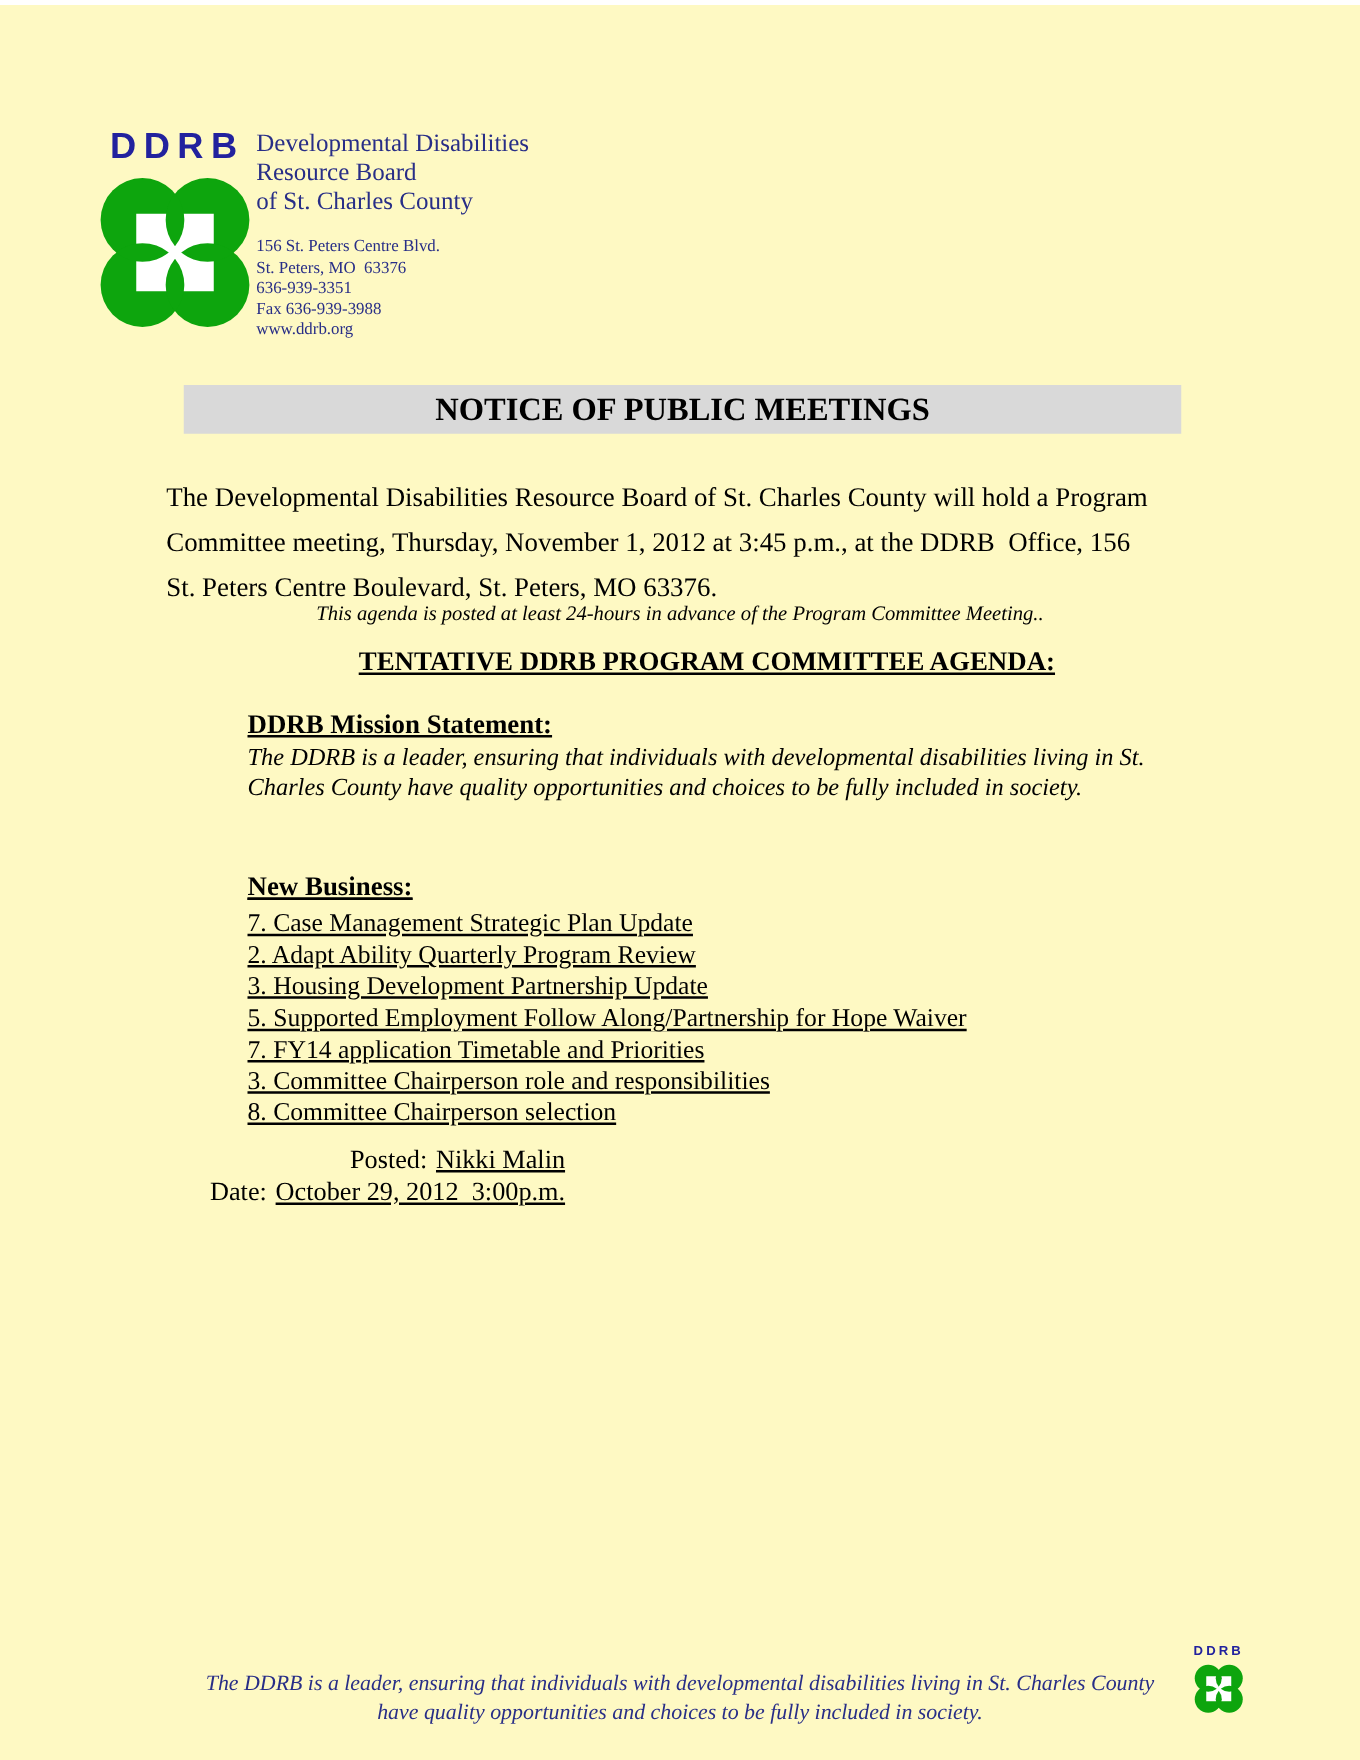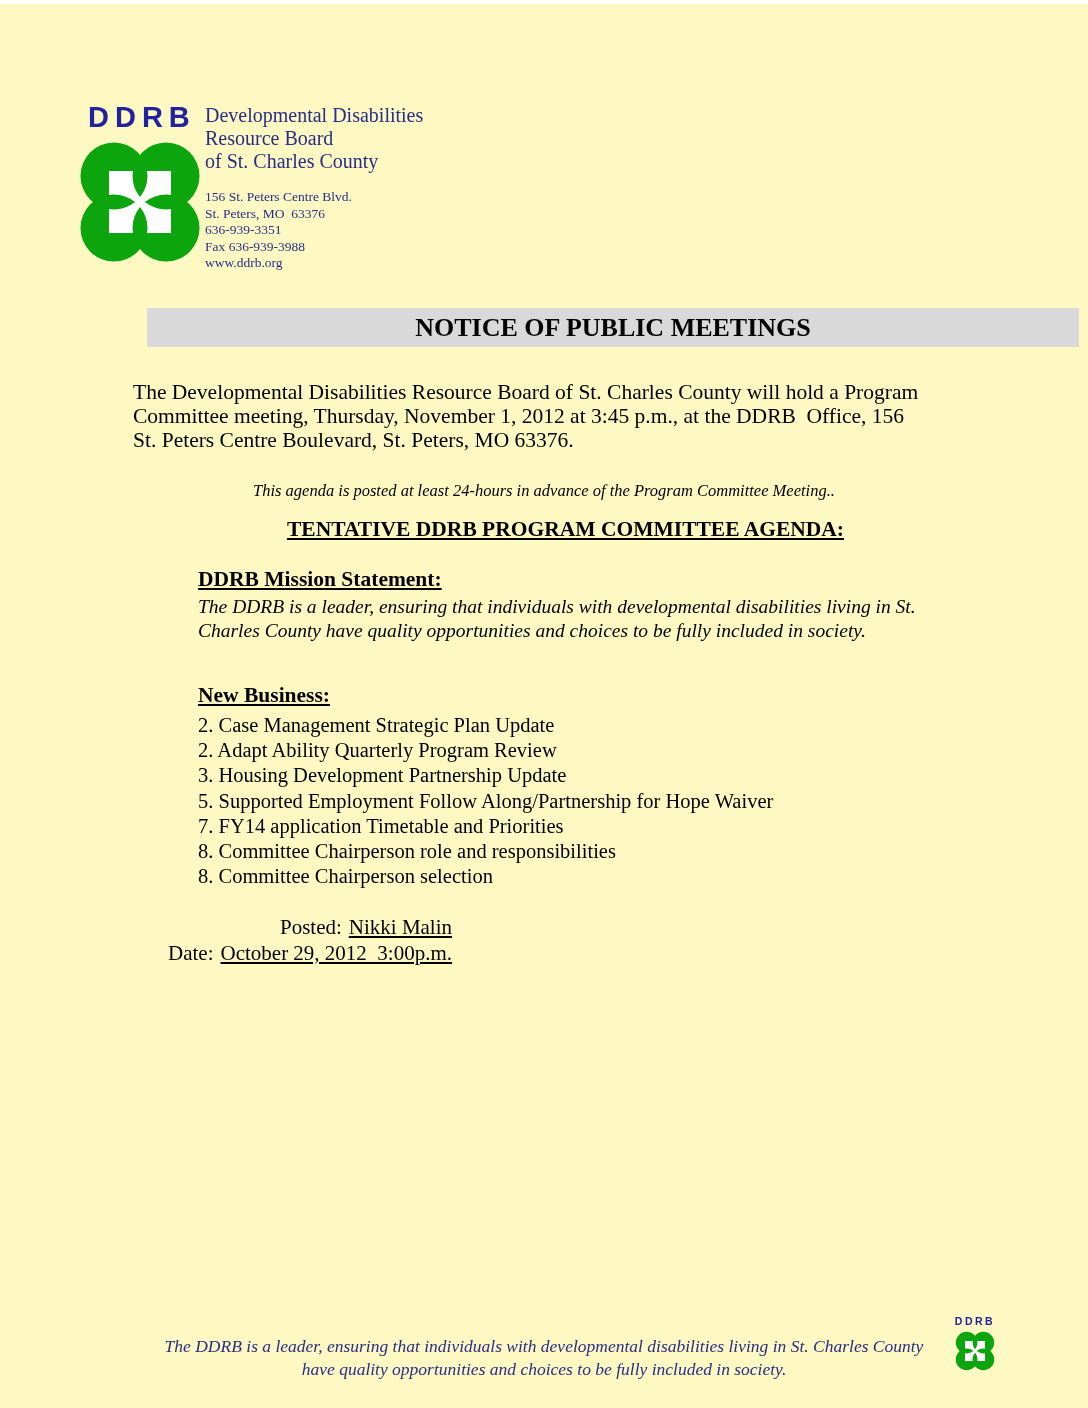--- a/index.html
+++ b/index.html
@@ -37,30 +37,30 @@
   .org-address {
     position:absolute; left:205px; top:185px;
     color:#282e87;
     font-size:13.5px; line-height:16.5px;
     white-space:pre;
   }
 
   
   .banner {
     position:absolute; left:147px; top:304px;
-    width:932px; height:39px;
+    width:798px; height:39px;
     background:#d9d9d9;
     display:flex; align-items:center; justify-content:center;
   }
   .banner-title { font-weight:bold; font-size:26px; letter-spacing:0px; }
 
   
   .intro {
     position:absolute; left:133px; top:376px;
-    font-size:21.5px; line-height:24px;
+    font-size:21.5px; line-height:36px;
     white-space:pre;
   }
   .posting-notice {
     position:absolute; left:0; top:477px; width:1088px;
     text-align:center;
     font-size:16.5px;
     font-style:italic;
   }
   .agenda-heading {
     position:absolute; left:0; top:513px; width:1088px;
@@ -75,21 +75,21 @@
     font-size:21.5px; font-weight:bold;
     text-decoration:underline;
   }
   .mission-text {
     margin-top:3px;
     font-style:italic;
     font-size:19.5px; line-height:23.5px;
     white-space:pre;
   }
 
-  .new-business { position:absolute; left:198px; top:679px; }
+  .new-business { position:absolute; left:198px; top:693px;text-decoration:underline; }
   .nb-heading {
     font-size:21.5px; font-weight:bold;
     text-decoration:underline;
     margin-bottom:5px;
   }
   .nb-item { font-size:20.5px; line-height:25.2px; white-space:pre; }
 
   
   .signoff { position:absolute; left:168px; top:910px; font-size:21px; line-height:26px;text-align:right; }
   .signoff-row .label { margin-right:7px; }
@@ -166,26 +166,26 @@
   <div class="agenda-heading">TENTATIVE DDRB PROGRAM COMMITTEE AGENDA:</div>
 
   <div class="mission">
     <div class="mission-heading">DDRB Mission Statement:</div>
     <div class="mission-text">The DDRB is a leader, ensuring that individuals with developmental disabilities living in St.
 Charles County have quality opportunities and choices to be fully included in society.</div>
   </div>
 
   <div class="new-business">
     <div class="nb-heading">New Business:</div>
-    <div class="nb-item">2. Case Management Strategic Plan Update</div>
+    <div class="nb-item">7. Case Management Strategic Plan Update</div>
     <div class="nb-item">2. Adapt Ability Quarterly Program Review</div>
     <div class="nb-item">3. Housing Development Partnership Update</div>
     <div class="nb-item">5. Supported Employment Follow Along/Partnership for Hope Waiver</div>
     <div class="nb-item">7. FY14 application Timetable and Priorities</div>
-    <div class="nb-item">8. Committee Chairperson role and responsibilities</div>
+    <div class="nb-item">3. Committee Chairperson role and responsibilities</div>
     <div class="nb-item">8. Committee Chairperson selection</div>
   </div>
 
   <div class="signoff">
     <div class="signoff-row">
       <span class="label">Posted:</span><span class="value">Nikki Malin</span>
     </div>
     <div class="signoff-row">
       <span class="label">Date:</span><span class="value">October 29, 2012  3:00p.m.</span>
     </div>

